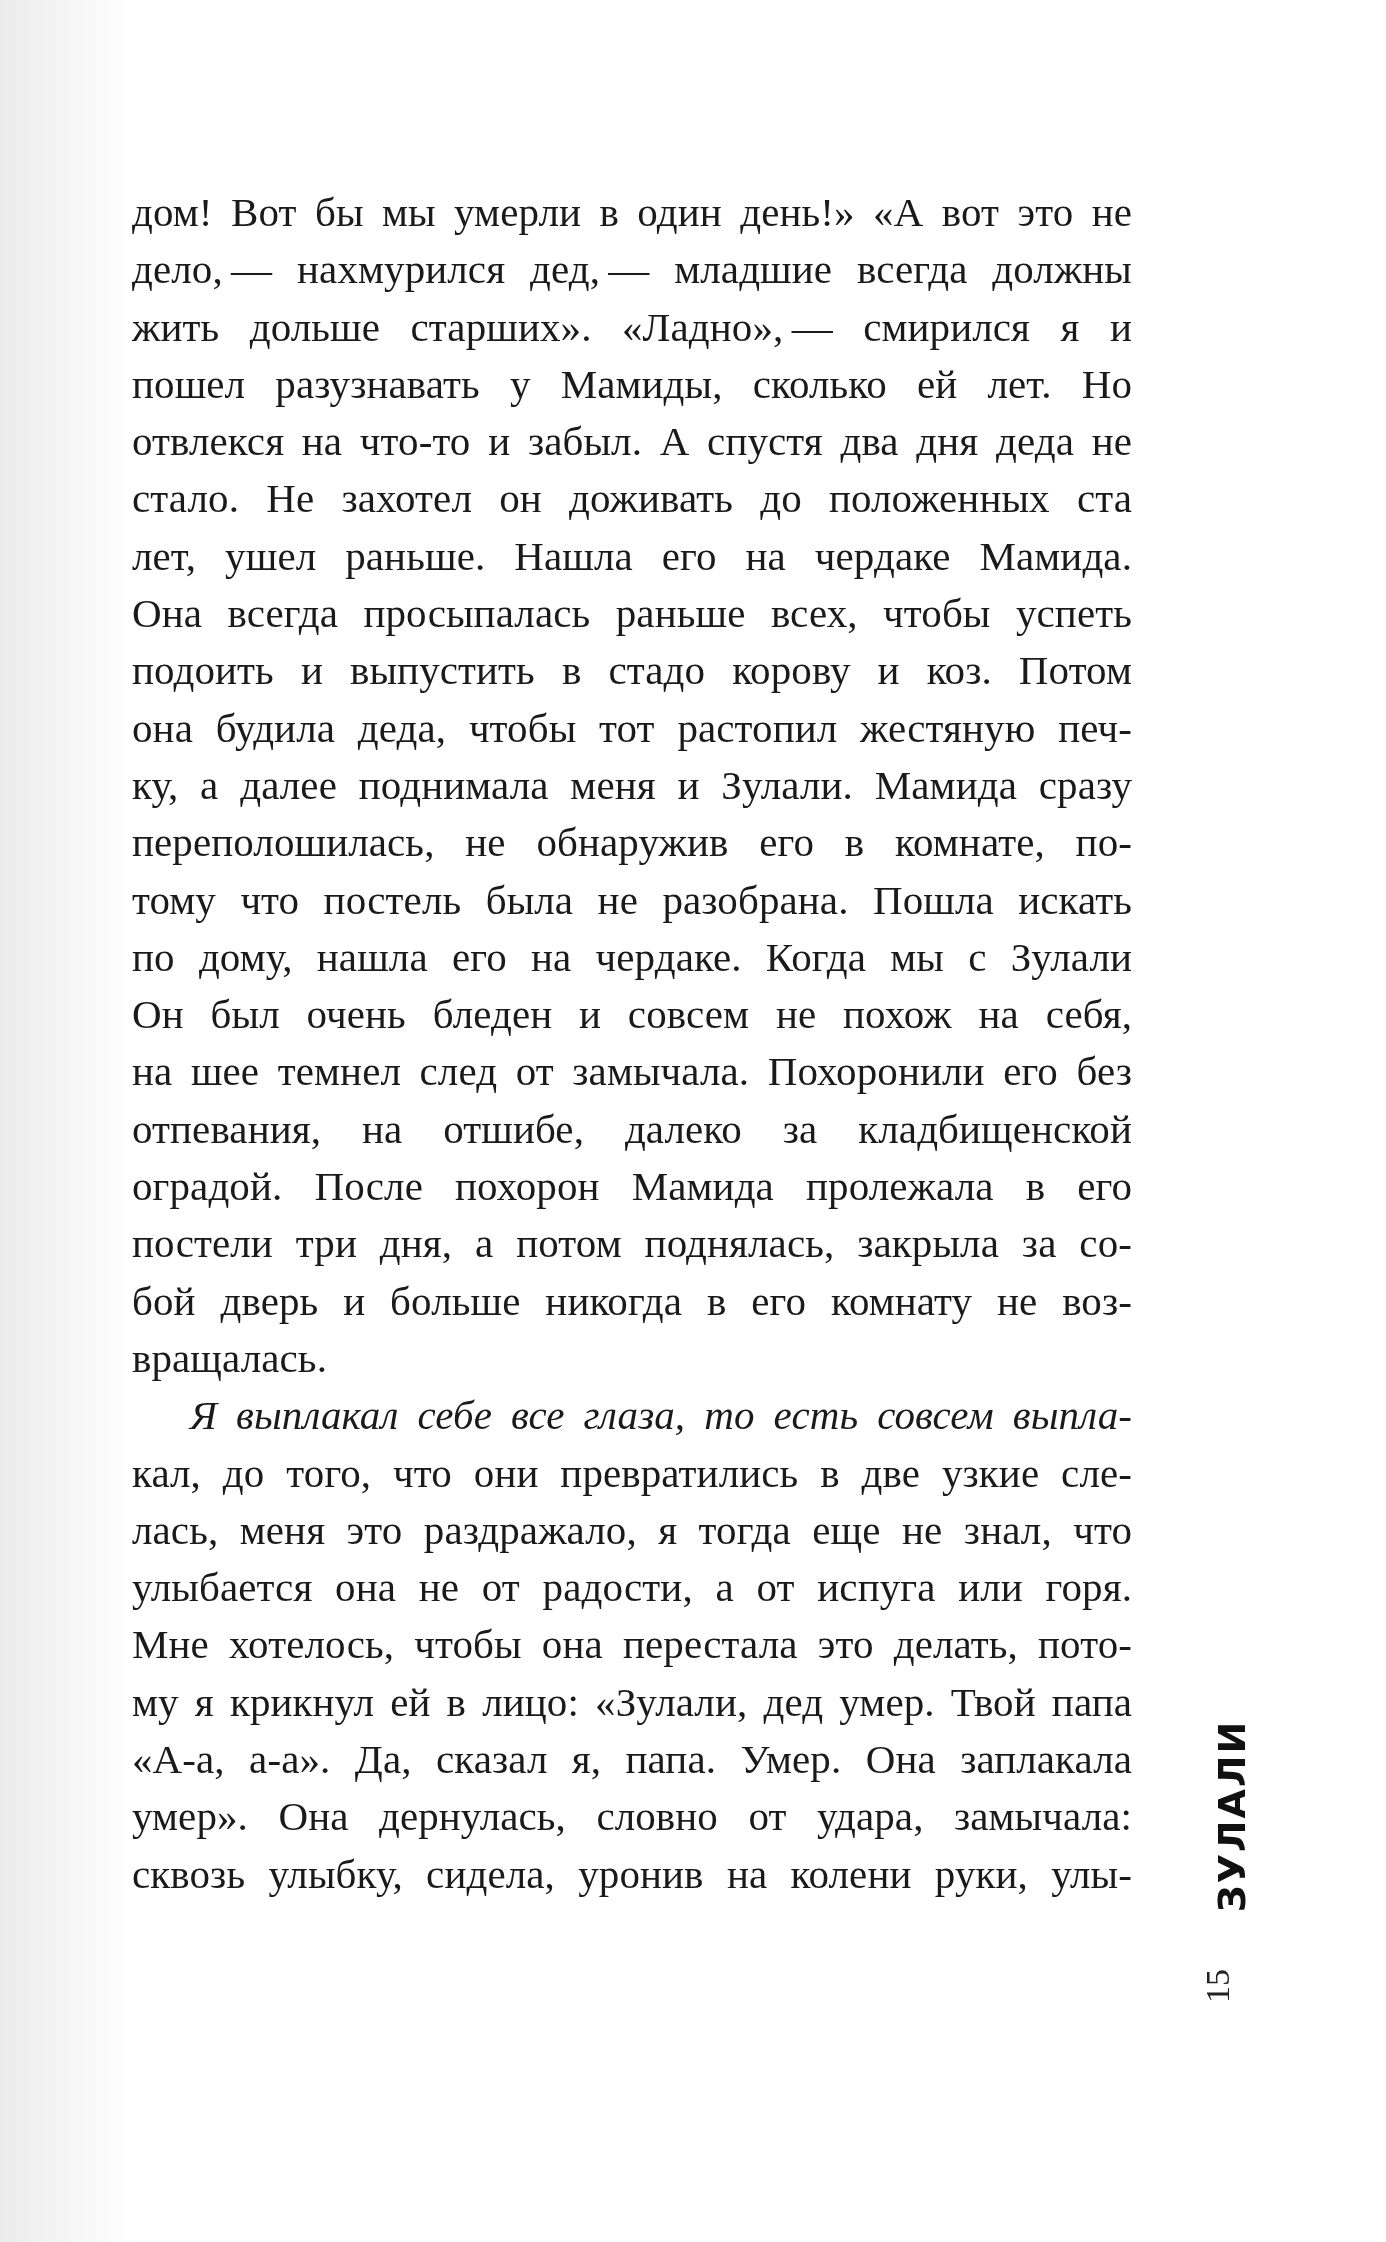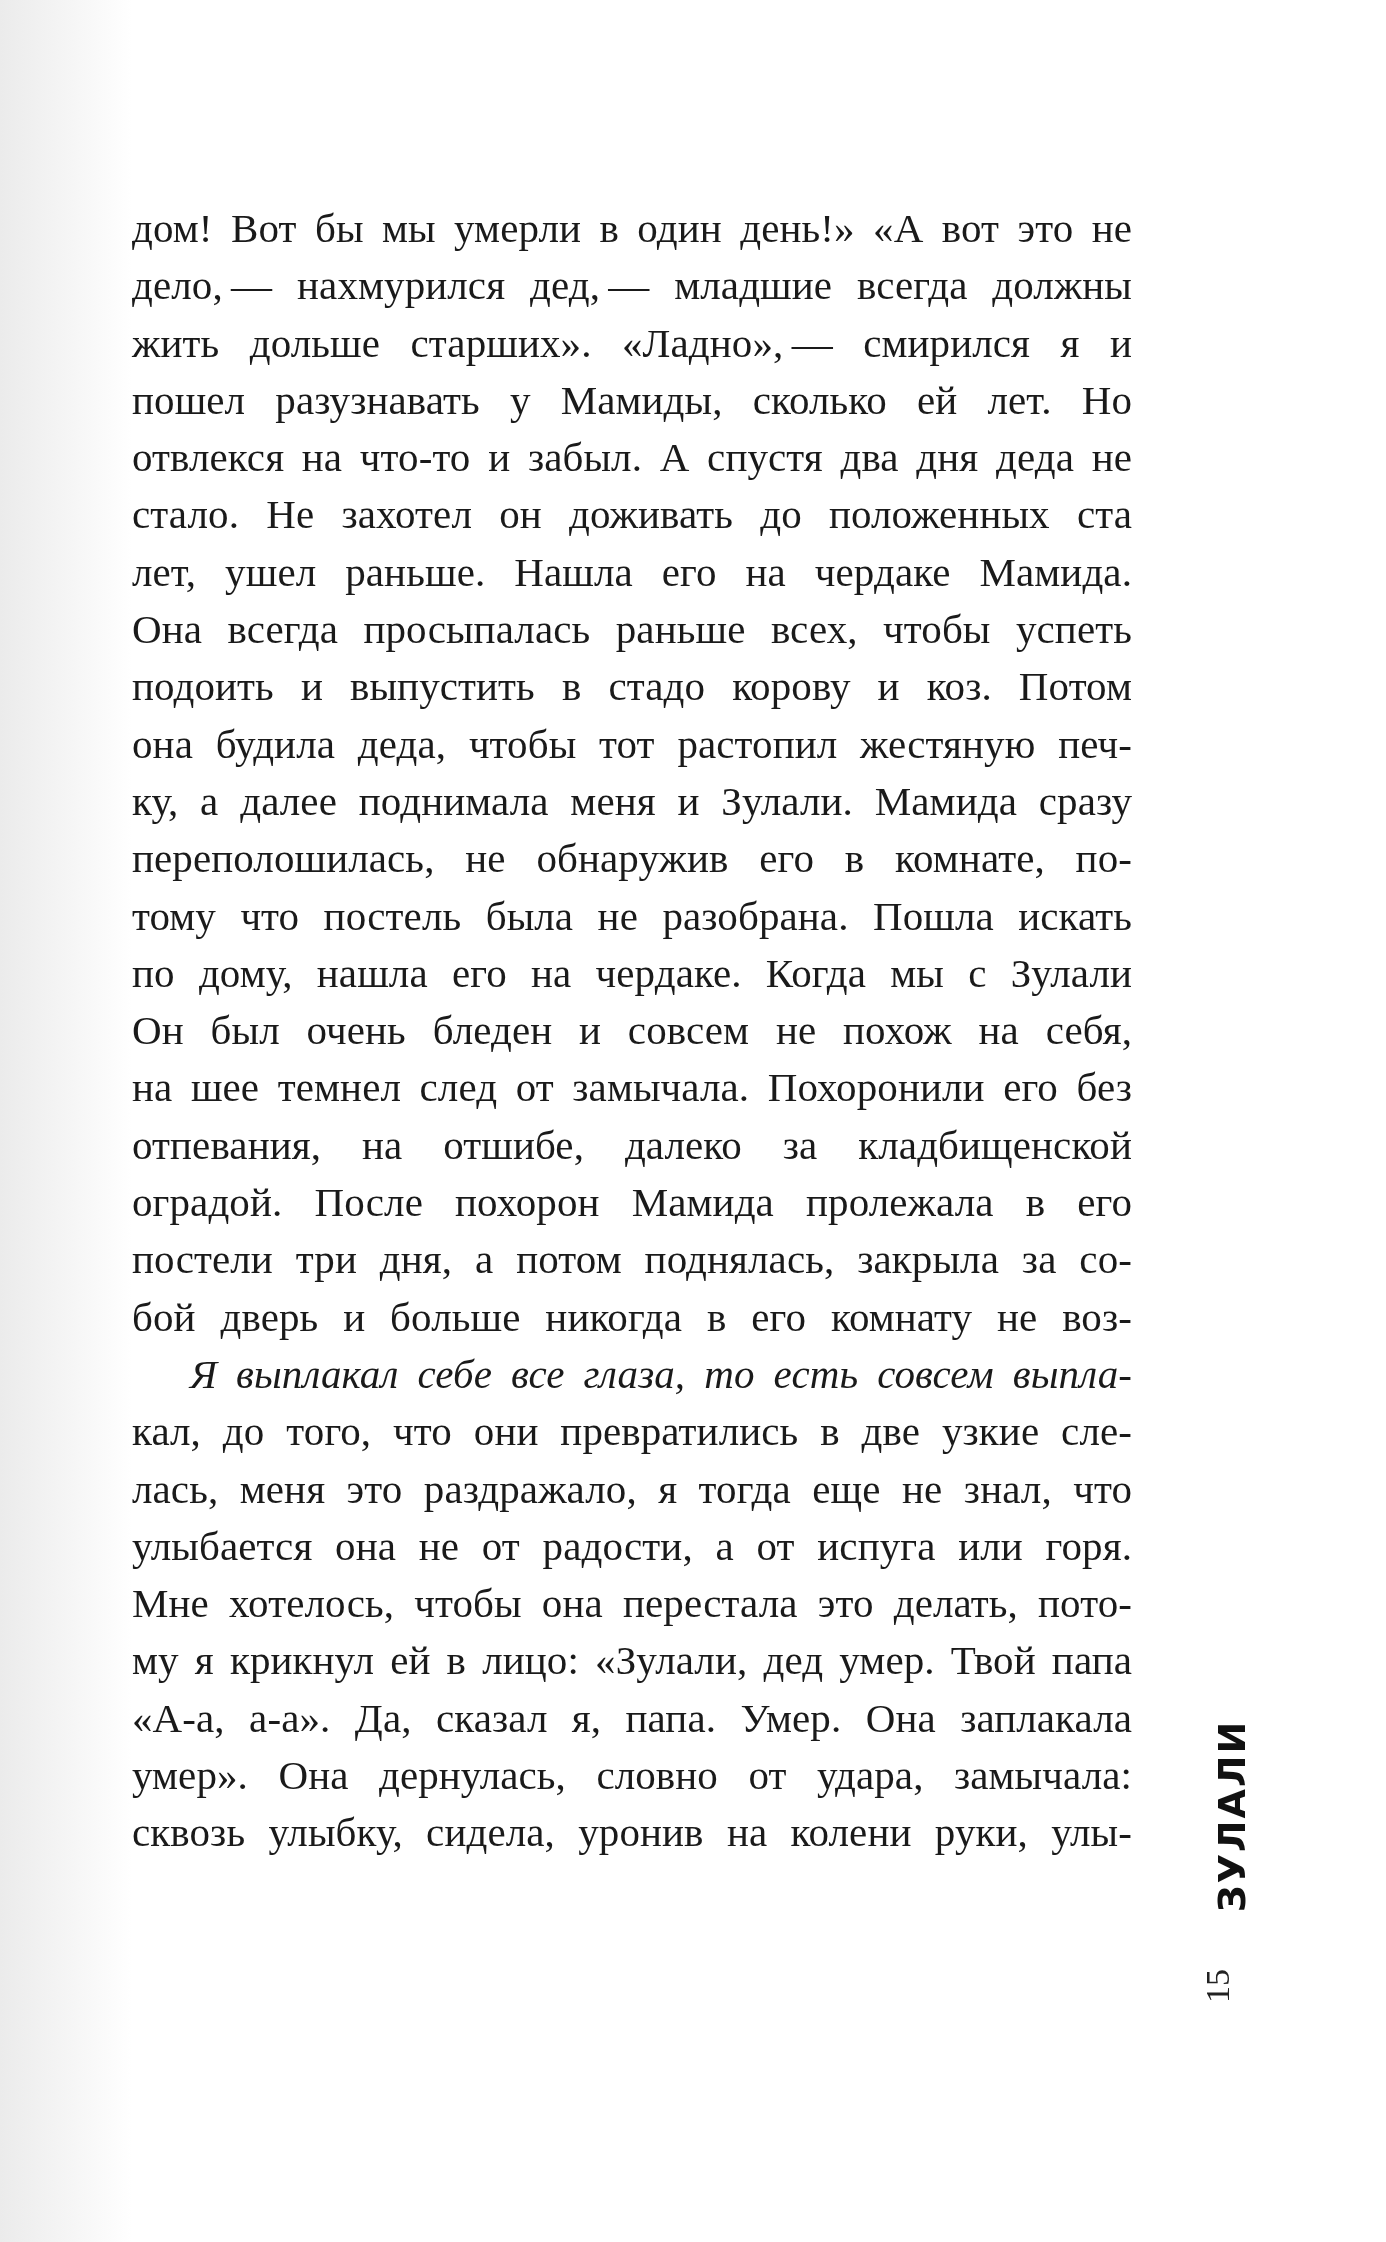--- a/index.html
+++ b/index.html
@@ -9,21 +9,21 @@
     background:#ffffff;
     overflow:hidden;
     font-family:"Liberation Serif", serif;
   }
   .spine-shadow{
     position:absolute;left:0;top:0;width:132px;height:2242px;
     background:linear-gradient(to right,#ebebeb 0%,#f5f5f5 50%,#ffffff 100%);
   }
   .text-block{
     position:absolute;
-    left:132px;top:200px;width:1000px;
+    left:132px;top:184px;width:1000px;
     font-size:41px;
     line-height:57.3px;
     color:#1a1a1a;
     letter-spacing:0.1px;
   }
   .line{
     text-align:justify;
     text-align-last:justify;
     white-space:normal;
   }
@@ -79,20 +79,21 @@
     <div class="line">ку, а далее поднимала меня и Зулали. Мамида сразу</div>
     <div class="line">переполошилась, не обнаружив его в комнате, по-</div>
     <div class="line">тому что постель была не разобрана. Пошла искать</div>
     <div class="line">по дому, нашла его на чердаке. Когда мы с Зулали</div>
     <div class="line">Он был очень бледен и совсем не похож на себя,</div>
     <div class="line">на шее темнел след от замычала. Похоронили его без</div>
     <div class="line">отпевания, на отшибе, далеко за кладбищенской</div>
     <div class="line">оградой. После похорон Мамида пролежала в его</div>
     <div class="line">постели три дня, а потом поднялась, закрыла за со-</div>
     <div class="line">бой дверь и больше никогда в его комнату не воз-</div>
+    <div class="line para-end">вращалась.</div>
   </div>
   <div>
     <div class="line indent">Я выплакал себе все глаза, то есть совсем выпла-</div>
     <div class="line">кал, до того, что они превратились в две узкие сле-</div>
     <div class="line">лась, меня это раздражало, я тогда еще не знал, что</div>
     <div class="line">улыбается она не от радости, а от испуга или горя.</div>
     <div class="line">Мне хотелось, чтобы она перестала это делать, пото-</div>
     <div class="line">му я крикнул ей в лицо: «Зулали, дед умер. Твой папа</div>
     <div class="line">«А-а, а-а». Да, сказал я, папа. Умер. Она заплакала</div>
     <div class="line">умер». Она дернулась, словно от удара, замычала:</div>

